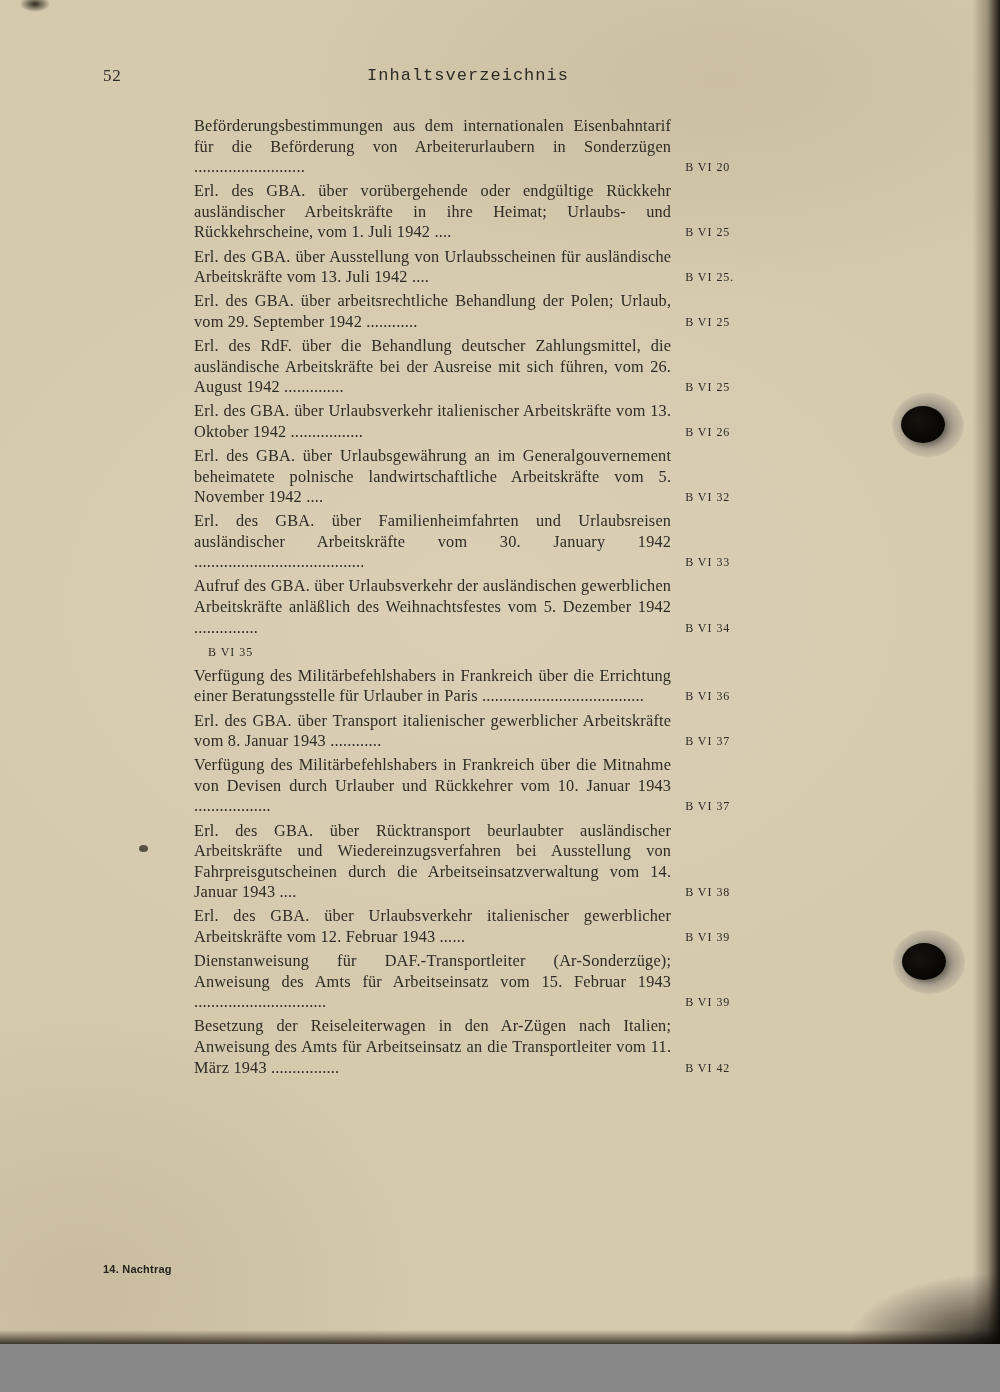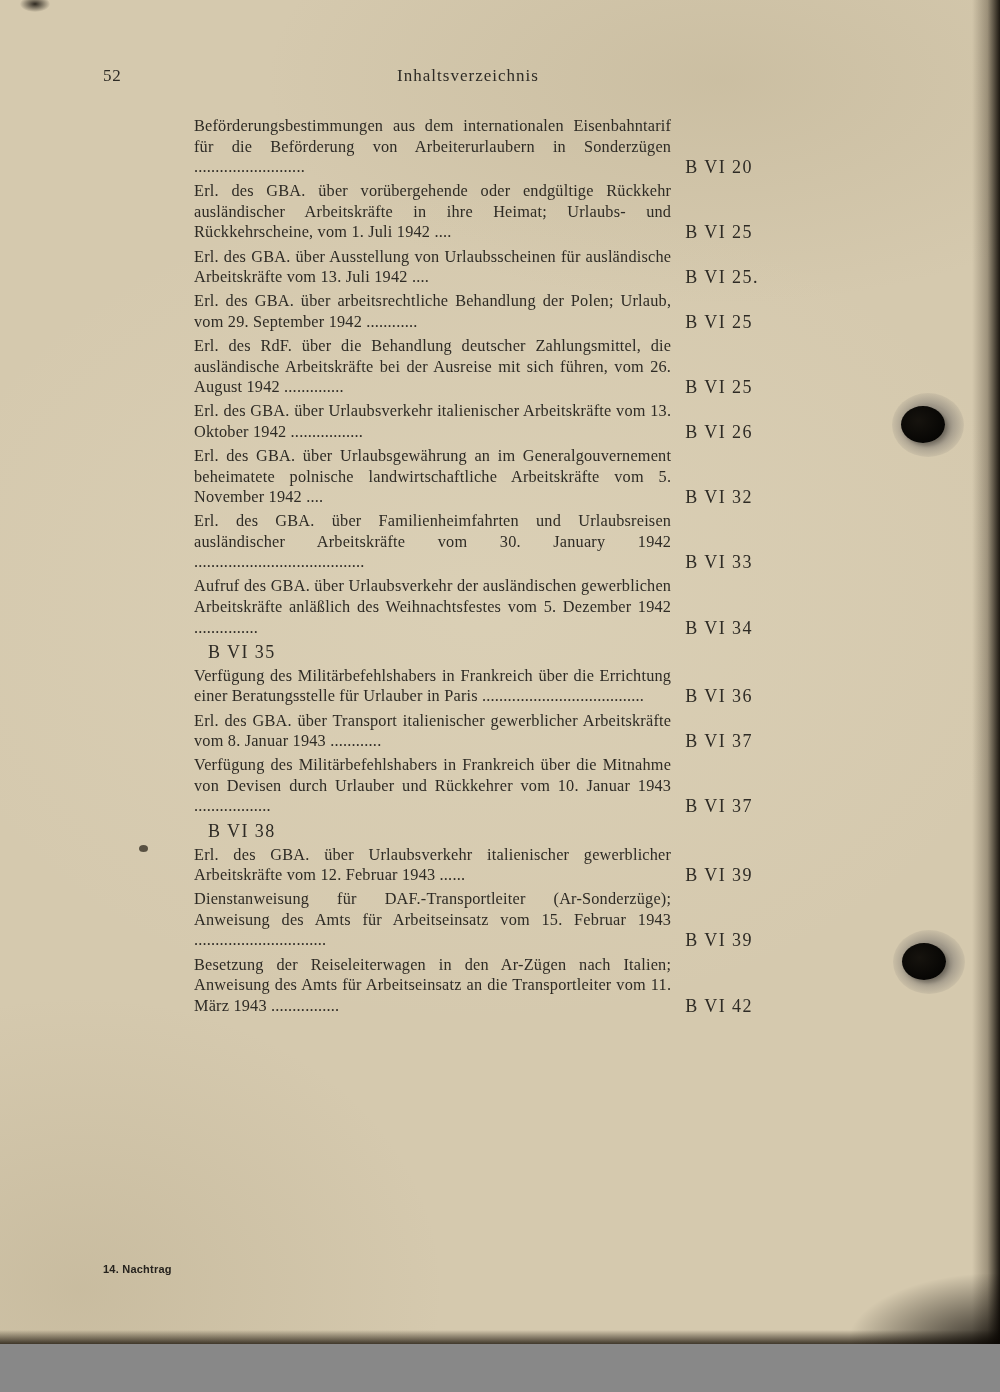--- a/index.html
+++ b/index.html
@@ -21,38 +21,38 @@
   }
 
   
   .running-head { position: absolute; top: 66px; left: 0; width: 936px; height: 24px; }
   .pagenum {
     position: absolute; left: 103px; top: 0;
     font-size: 17px; letter-spacing: 0.04em;
   }
   .head-title {
     display: block; text-align: center;
-    font-size: 17px; letter-spacing: 0.06em;
+    font-size: 17px; letter-spacing: 0.06em; font-family: Liberation Mono, monospace;
   }
 
   
   .toc { position: absolute; left: 165px; top: 116px; width: 600px; }
   .entry { display: flex; align-items: flex-end; margin-bottom: 3.5px; margin-left: 29px; }
   .entry-text {
     width: 490px;
     text-align: justify;
     font-size: 16.3px;
     line-height: 20.6px;
     letter-spacing: 0.012em;
     hyphens: none;
   }
   .entry-code {
     width: 96px;
     padding-left: 14px;
-    font-size: 18px;
+    font-size: 12px;
     letter-spacing: 0.08em;
     white-space: nowrap;
     line-height: 20.6px;
   }
 
   
   .section-footer {
     position: absolute; left: 103px; top: 1263px;
     font-family: "Liberation Sans", sans-serif;
     font-weight: bold;
@@ -172,20 +172,21 @@
     <div class="entry-text">Erl. des GBA. über Transport italienischer gewerblicher Arbeitskräfte vom 8. Januar 1943 ............</div>
     <div class="entry-code">B VI 37</div>
   </div>
 
   <div class="entry">
     <div class="entry-text">Verfügung des Militärbefehlshabers in Frankreich über die Mitnahme von Devisen durch Urlauber und Rückkehrer vom 10. Januar 1943 ..................</div>
     <div class="entry-code">B VI 37</div>
   </div>
 
   <div class="entry">
+    <div class="entry-text">Erl. des GBA. über Rücktransport beurlaubter ausländischer Arbeitskräfte und Wiedereinzugsverfahren bei Ausstellung von Fahrpreisgutscheinen durch die Arbeitseinsatzverwaltung vom 14. Januar 1943 ....</div>
     <div class="entry-code">B VI 38</div>
   </div>
 
   <div class="entry">
     <div class="entry-text">Erl. des GBA. über Urlaubsverkehr italienischer gewerblicher Arbeitskräfte vom 12. Februar 1943 ......</div>
     <div class="entry-code">B VI 39</div>
   </div>
 
   <div class="entry">
     <div class="entry-text">Dienstanweisung für DAF.-Transportleiter (Ar-Sonderzüge); Anweisung des Amts für Arbeitseinsatz vom 15. Februar 1943 ...............................</div>

